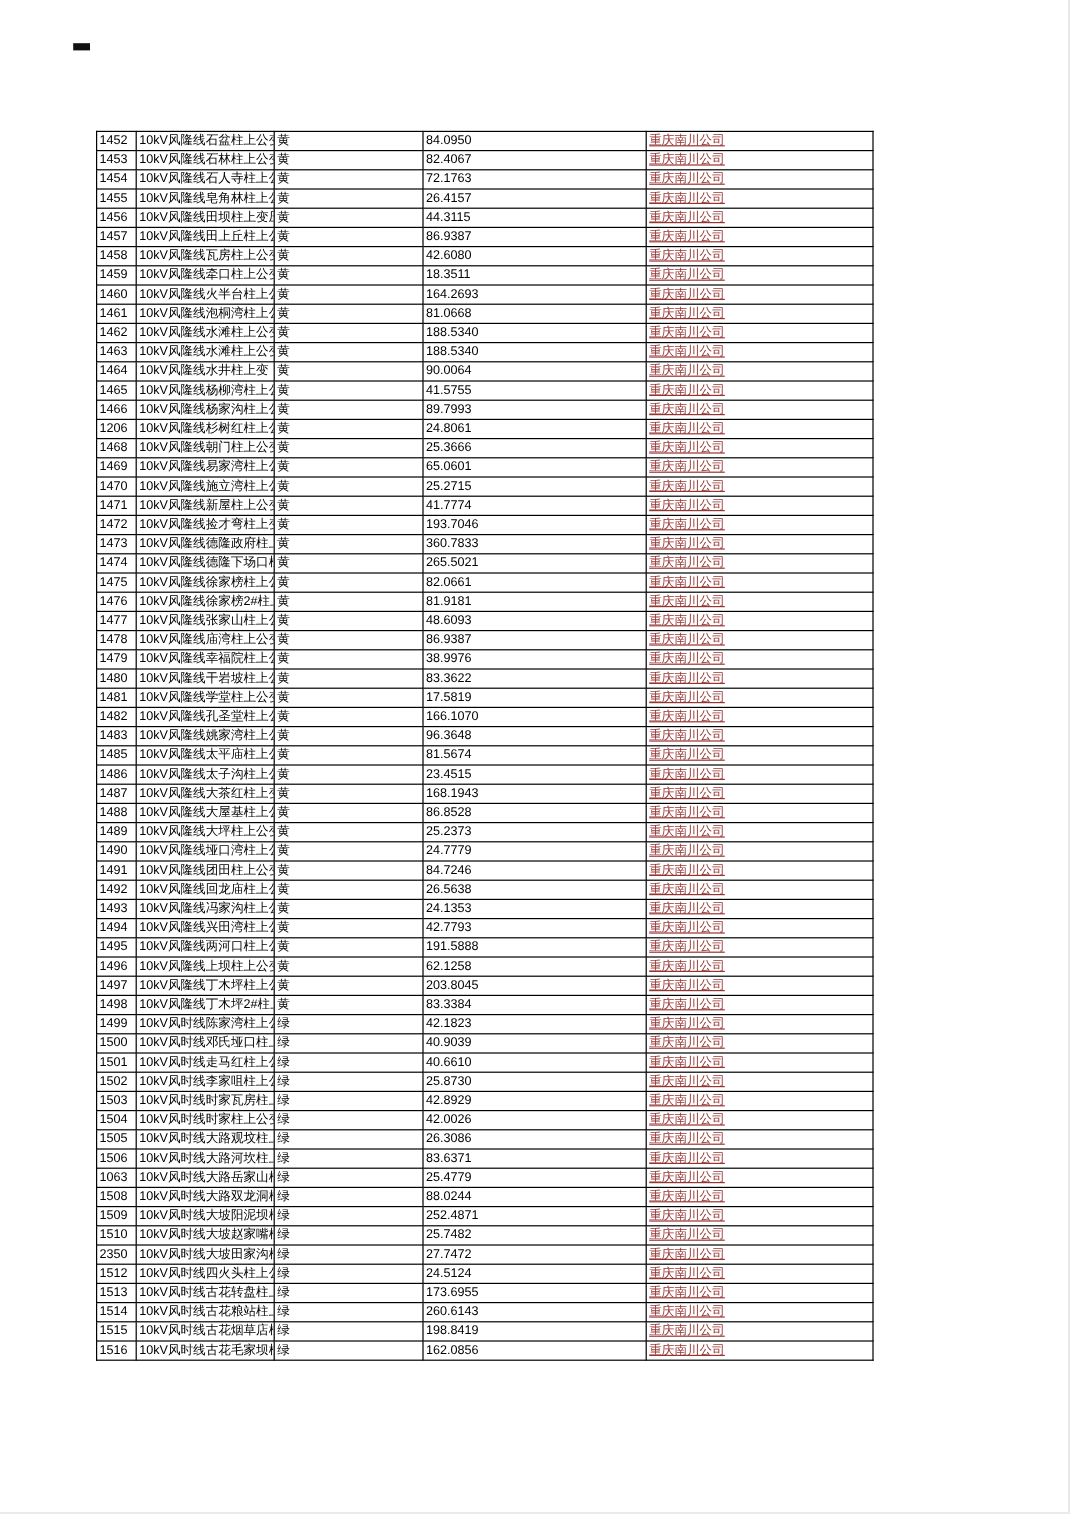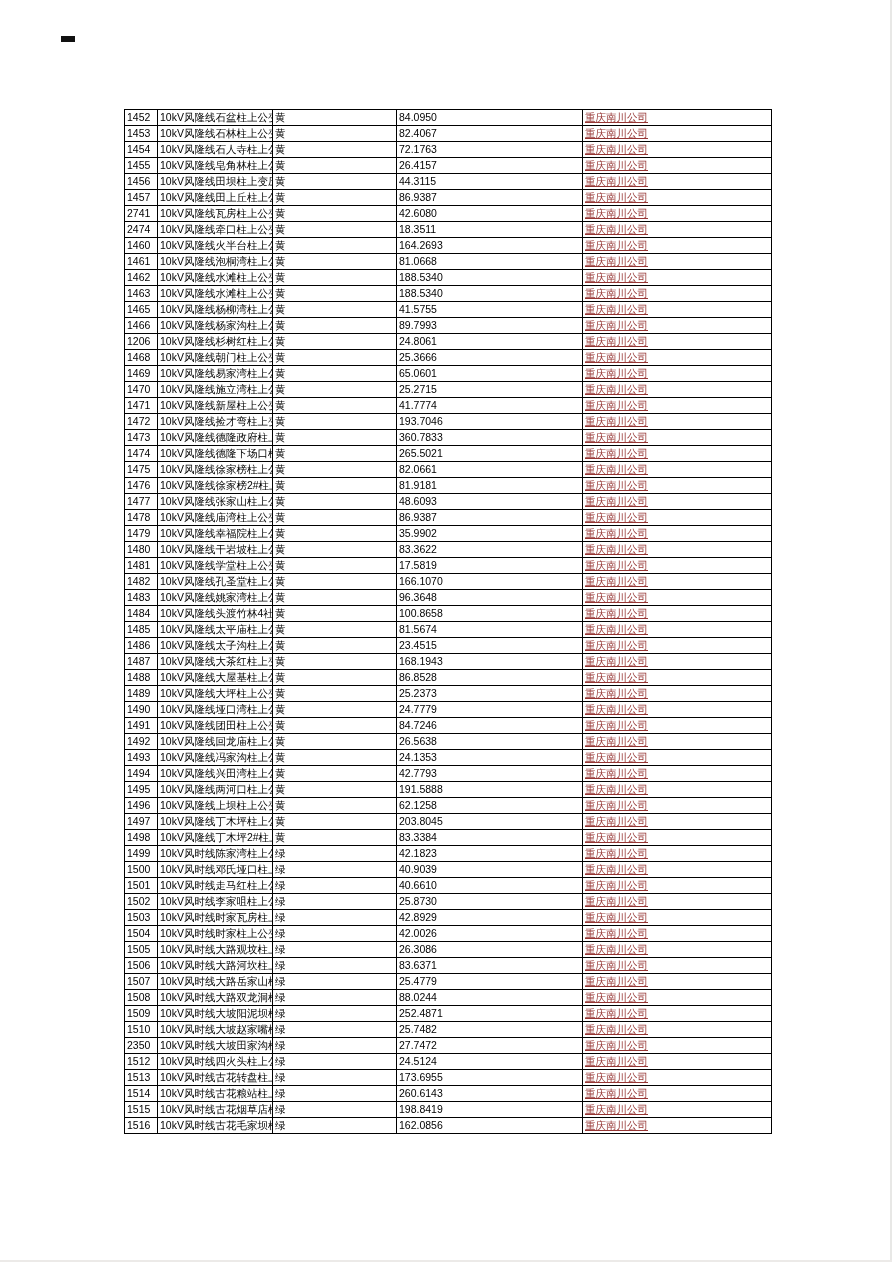--- a/index.html
+++ b/index.html
@@ -19,21 +19,20 @@
     background:#eceae8;
   }
   .corner-mark {
     position:absolute; left:61px; top:36px; width:14px; height:6px;
     background:#111;
   }
   table.sheet {
     position:absolute; left:80px; top:109px;
     border-collapse:collapse; table-layout:fixed;
     width:647px;
-    margin-left:44px;
   }
   table.sheet td {
     border:1px solid #000;
     height:15px;
     font-size:10.5px;
     line-height:15px;
     padding:0 2px;
     white-space:nowrap;
     overflow:hidden;
     color:#000;
@@ -99,28 +98,28 @@
         <td class="c-company"><span class="company-link" style="color: rgb(150, 54, 52);">重庆南川公司</span></td>
       </tr>
       <tr>
         <td class="c-num">1457</td>
         <td class="c-name">10kV风隆线田上丘柱上公</td>
         <td class="c-color">黄</td>
         <td class="c-value">86.9387</td>
         <td class="c-company"><span class="company-link" style="color: rgb(150, 54, 52);">重庆南川公司</span></td>
       </tr>
       <tr>
-        <td class="c-num">2741</td>
+        <td class="c-num">1458</td>
         <td class="c-name">10kV风隆线瓦房柱上公变</td>
         <td class="c-color">黄</td>
         <td class="c-value">42.6080</td>
         <td class="c-company"><span class="company-link" style="color: rgb(150, 54, 52);">重庆南川公司</span></td>
       </tr>
       <tr>
-        <td class="c-num">2474</td>
+        <td class="c-num">1459</td>
         <td class="c-name">10kV风隆线牵口柱上公变</td>
         <td class="c-color">黄</td>
         <td class="c-value">18.3511</td>
         <td class="c-company"><span class="company-link" style="color: rgb(150, 54, 52);">重庆南川公司</span></td>
       </tr>
       <tr>
         <td class="c-num">1460</td>
         <td class="c-name">10kV风隆线火半台柱上公</td>
         <td class="c-color">黄</td>
         <td class="c-value">164.2693</td>
@@ -141,20 +140,27 @@
         <td class="c-company"><span class="company-link" style="color: rgb(150, 54, 52);">重庆南川公司</span></td>
       </tr>
       <tr>
         <td class="c-num">1463</td>
         <td class="c-name">10kV风隆线水滩柱上公变</td>
         <td class="c-color">黄</td>
         <td class="c-value">188.5340</td>
         <td class="c-company"><span class="company-link" style="color: rgb(150, 54, 52);">重庆南川公司</span></td>
       </tr>
       <tr>
+        <td class="c-num">1464</td>
+        <td class="c-name">10kV风隆线水井柱上变</td>
+        <td class="c-color">黄</td>
+        <td class="c-value">90.0064</td>
+        <td class="c-company"><span class="company-link" style="color: rgb(150, 54, 52);">重庆南川公司</span></td>
+      </tr>
+      <tr>
         <td class="c-num">1465</td>
         <td class="c-name">10kV风隆线杨柳湾柱上公</td>
         <td class="c-color">黄</td>
         <td class="c-value">41.5755</td>
         <td class="c-company"><span class="company-link" style="color: rgb(150, 54, 52);">重庆南川公司</span></td>
       </tr>
       <tr>
         <td class="c-num">1466</td>
         <td class="c-name">10kV风隆线杨家沟柱上公</td>
         <td class="c-color">黄</td>
@@ -242,21 +248,21 @@
         <td class="c-num">1478</td>
         <td class="c-name">10kV风隆线庙湾柱上公变</td>
         <td class="c-color">黄</td>
         <td class="c-value">86.9387</td>
         <td class="c-company"><span class="company-link" style="color: rgb(150, 54, 52);">重庆南川公司</span></td>
       </tr>
       <tr>
         <td class="c-num">1479</td>
         <td class="c-name">10kV风隆线幸福院柱上公</td>
         <td class="c-color">黄</td>
-        <td class="c-value">35.9902</td>
+        <td class="c-value">38.9976</td>
         <td class="c-company"><span class="company-link" style="color: rgb(150, 54, 52);">重庆南川公司</span></td>
       </tr>
       <tr>
         <td class="c-num">1480</td>
         <td class="c-name">10kV风隆线干岩坡柱上公</td>
         <td class="c-color">黄</td>
         <td class="c-value">83.3622</td>
         <td class="c-company"><span class="company-link" style="color: rgb(150, 54, 52);">重庆南川公司</span></td>
       </tr>
       <tr>
@@ -274,27 +280,20 @@
         <td class="c-company"><span class="company-link" style="color: rgb(150, 54, 52);">重庆南川公司</span></td>
       </tr>
       <tr>
         <td class="c-num">1483</td>
         <td class="c-name">10kV风隆线姚家湾柱上公</td>
         <td class="c-color">黄</td>
         <td class="c-value">96.3648</td>
         <td class="c-company"><span class="company-link" style="color: rgb(150, 54, 52);">重庆南川公司</span></td>
       </tr>
       <tr>
-        <td class="c-num">1484</td>
-        <td class="c-name">10kV风隆线头渡竹林4社</td>
-        <td class="c-color">黄</td>
-        <td class="c-value">100.8658</td>
-        <td class="c-company"><span class="company-link" style="color: rgb(150, 54, 52);">重庆南川公司</span></td>
-      </tr>
-      <tr>
         <td class="c-num">1485</td>
         <td class="c-name">10kV风隆线太平庙柱上公</td>
         <td class="c-color">黄</td>
         <td class="c-value">81.5674</td>
         <td class="c-company"><span class="company-link" style="color: rgb(150, 54, 52);">重庆南川公司</span></td>
       </tr>
       <tr>
         <td class="c-num">1486</td>
         <td class="c-name">10kV风隆线太子沟柱上公</td>
         <td class="c-color">黄</td>
@@ -435,21 +434,21 @@
         <td class="c-company"><span class="company-link" style="color: rgb(150, 54, 52);">重庆南川公司</span></td>
       </tr>
       <tr>
         <td class="c-num">1506</td>
         <td class="c-name">10kV风时线大路河坎柱上</td>
         <td class="c-color">绿</td>
         <td class="c-value">83.6371</td>
         <td class="c-company"><span class="company-link" style="color: rgb(150, 54, 52);">重庆南川公司</span></td>
       </tr>
       <tr>
-        <td class="c-num">1507</td>
+        <td class="c-num">1063</td>
         <td class="c-name">10kV风时线大路岳家山柱</td>
         <td class="c-color">绿</td>
         <td class="c-value">25.4779</td>
         <td class="c-company"><span class="company-link" style="color: rgb(150, 54, 52);">重庆南川公司</span></td>
       </tr>
       <tr>
         <td class="c-num">1508</td>
         <td class="c-name">10kV风时线大路双龙洞柱</td>
         <td class="c-color">绿</td>
         <td class="c-value">88.0244</td>

